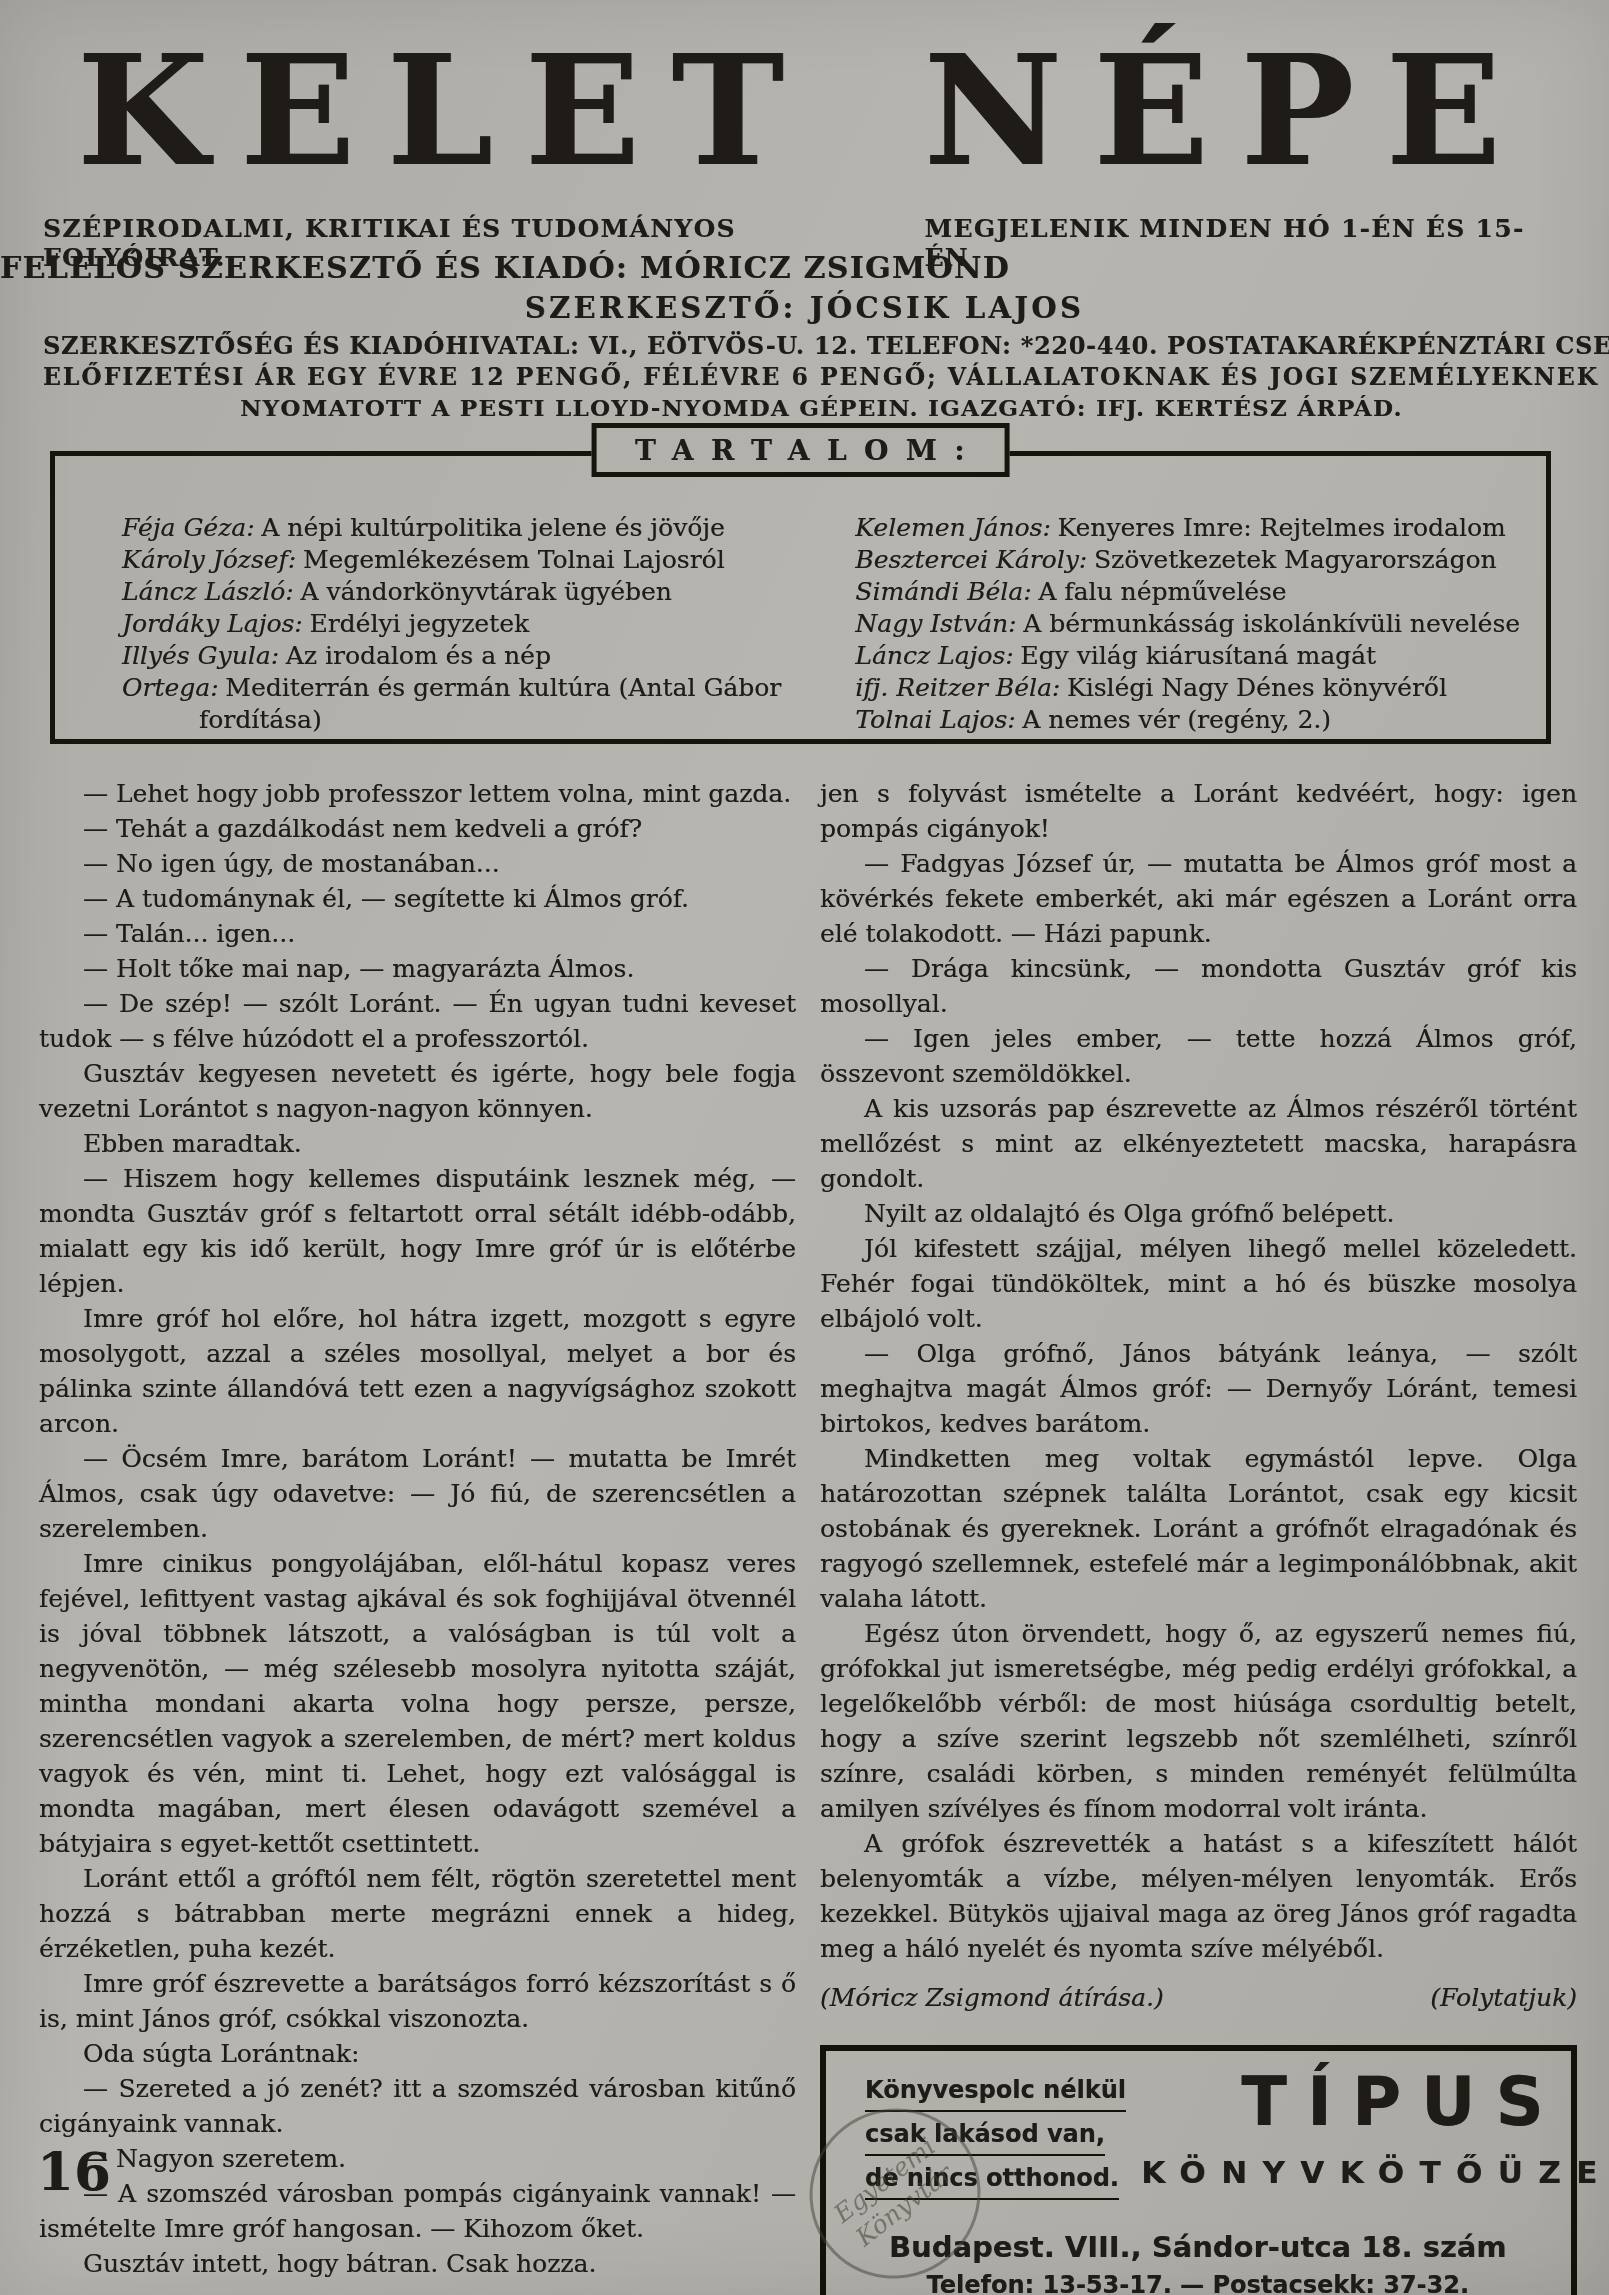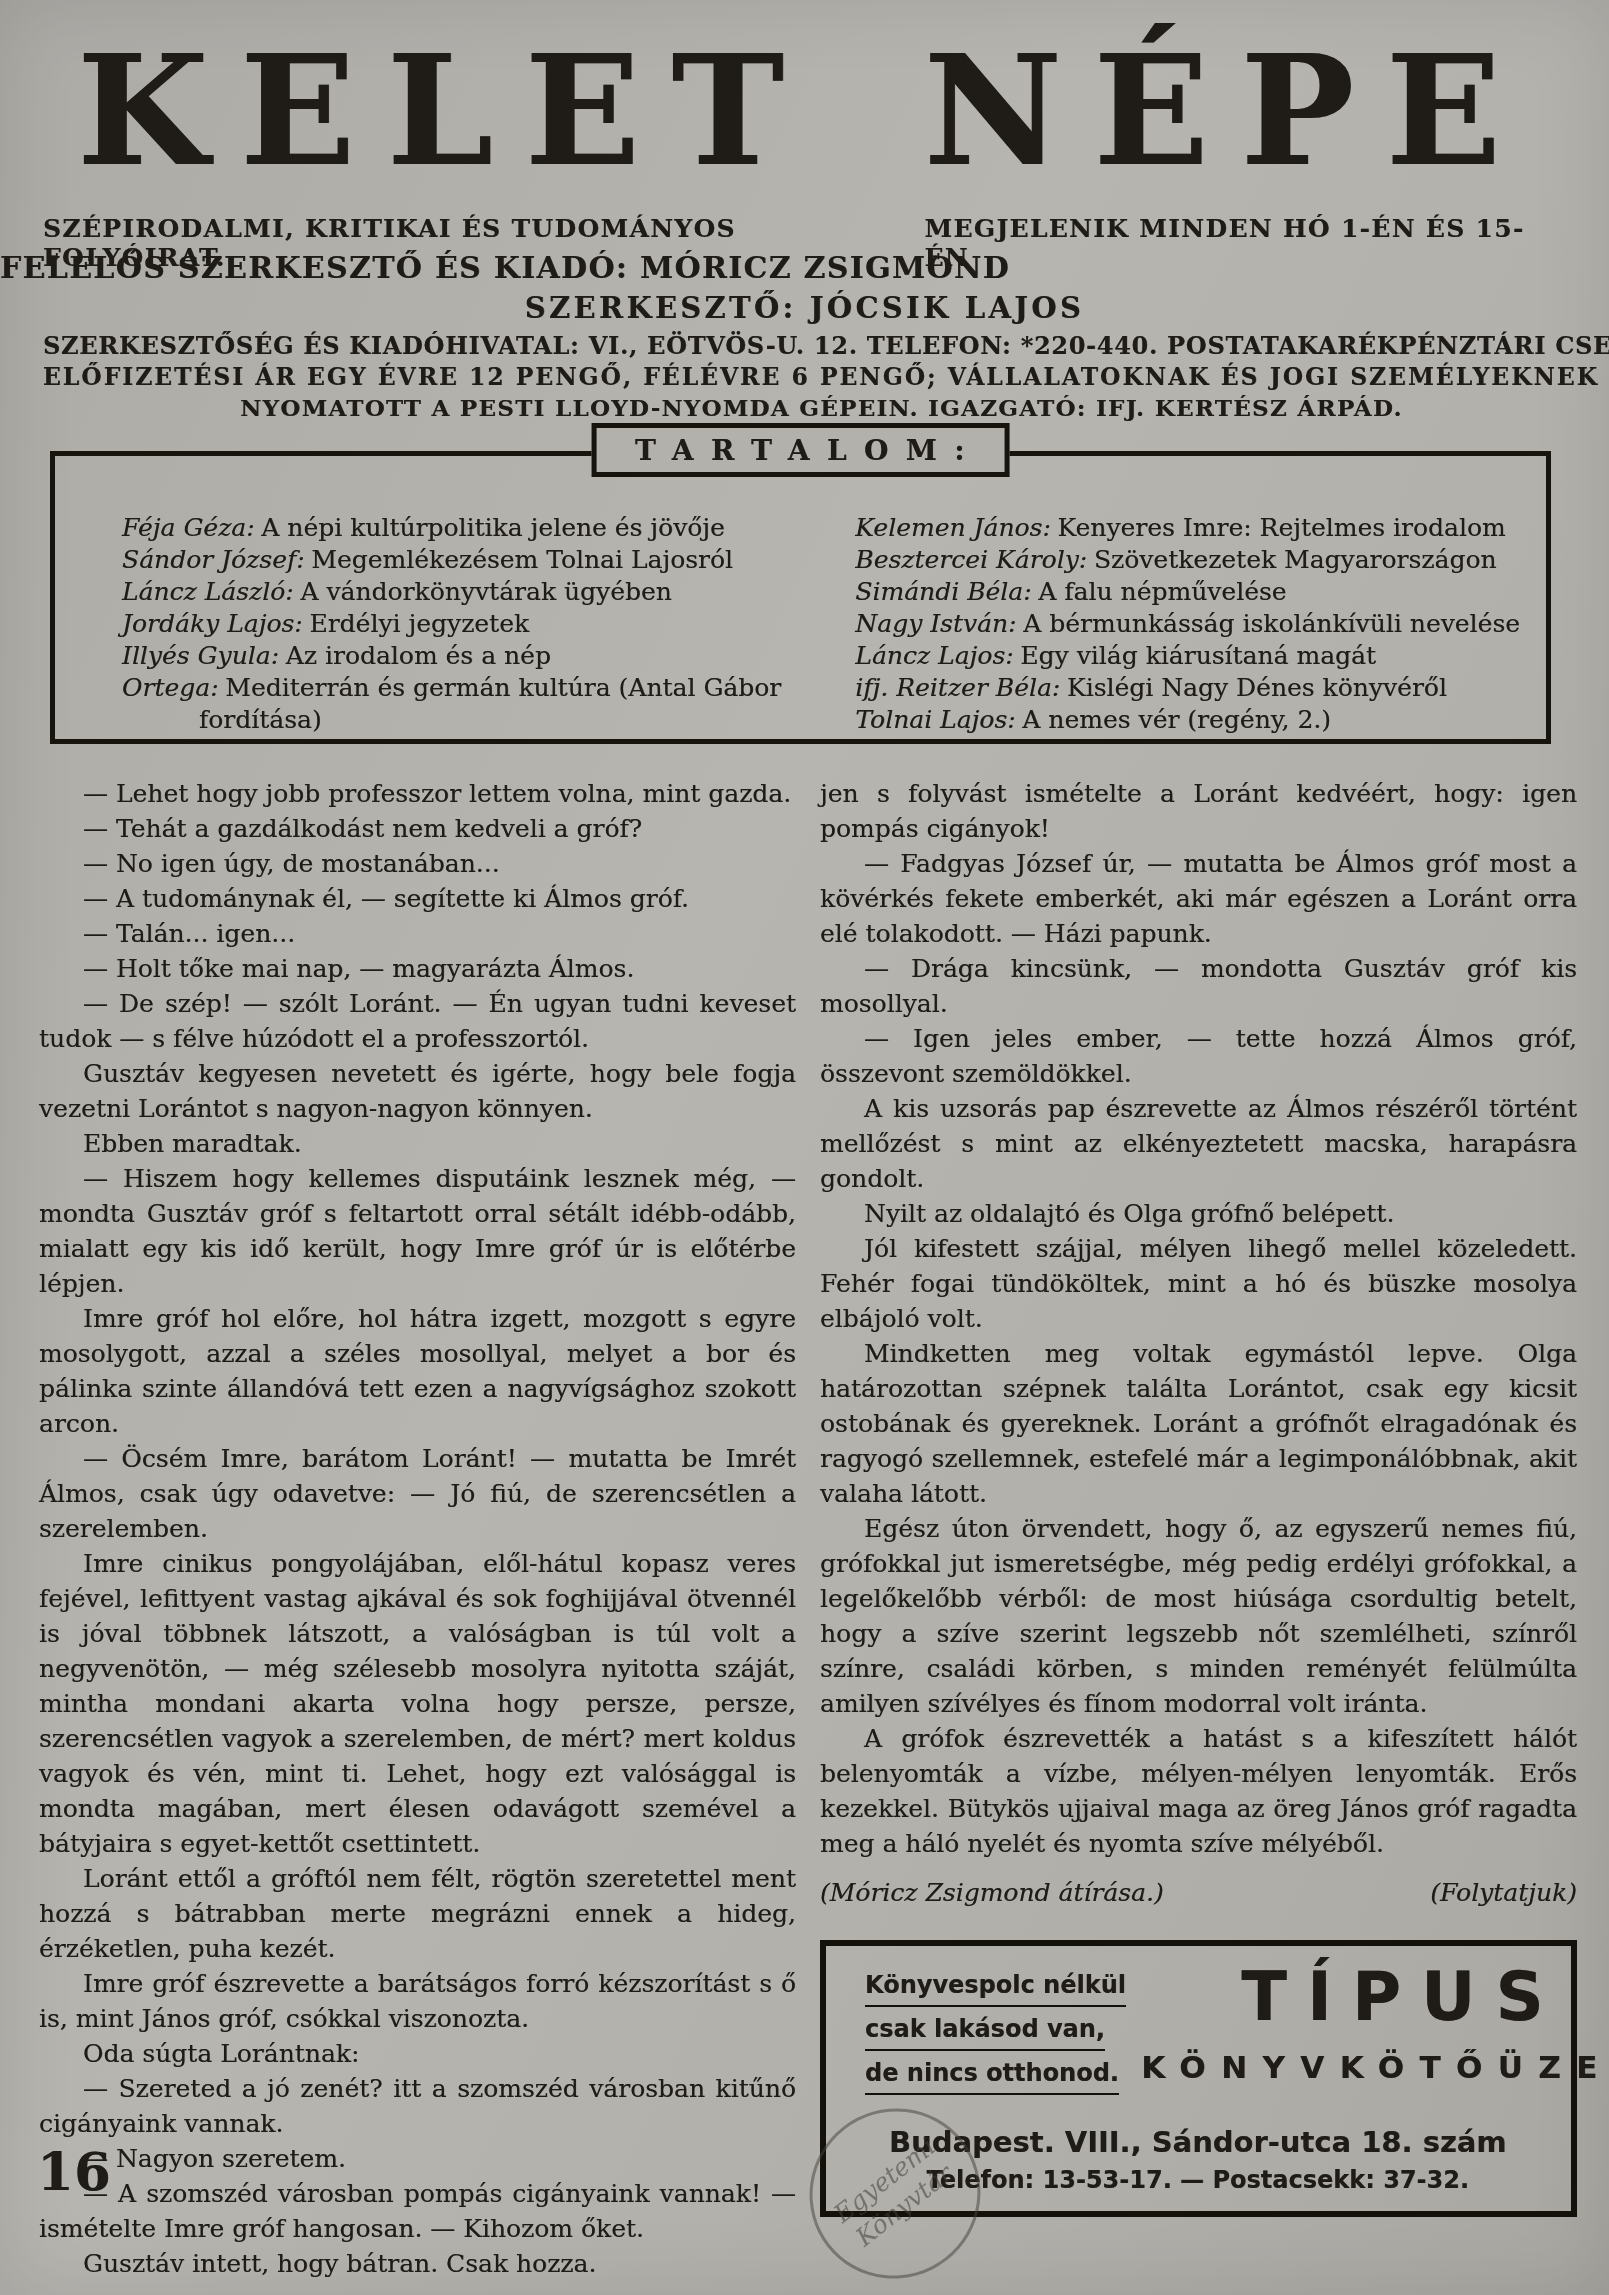--- a/index.html
+++ b/index.html
@@ -116,21 +116,21 @@
   <div class="ed2">SZERKESZTŐ: JÓCSIK LAJOS</div>
   <div class="addr1">SZERKESZTŐSÉG ÉS KIADÓHIVATAL: VI., EÖTVÖS-U. 12. TELEFON: *220-440. POSTATAKARÉKPÉNZTÁRI CSEKKSZÁMLA 33-1-33</div>
   <div class="addr2">ELŐFIZETÉSI ÁR EGY ÉVRE 12 PENGŐ, FÉLÉVRE 6 PENGŐ; VÁLLALATOKNAK ÉS JOGI SZEMÉLYEKNEK 30'— PENGŐ</div>
   <div class="addr3">NYOMATOTT A PESTI LLOYD-NYOMDA GÉPEIN. IGAZGATÓ: IFJ. KERTÉSZ ÁRPÁD.</div>
 
   <div class="toc">
     <div class="toc-label">TARTALOM:</div>
     <div class="toc-cols">
       <div class="toc-col">
           <div class="toc-entry"><i>Féja Géza:</i><span>A népi kultúrpolitika jelene és jövője</span></div>
-          <div class="toc-entry"><i>Sándor József:</i><span>Megemlékezésem Tolnai Lajosról</span></div>
+          <div class="toc-entry"><i>Károly József:</i><span>Megemlékezésem Tolnai Lajosról</span></div>
           <div class="toc-entry"><i>Láncz László:</i><span>A vándorkönyvtárak ügyében</span></div>
           <div class="toc-entry"><i>Jordáky Lajos:</i><span>Erdélyi jegyzetek</span></div>
           <div class="toc-entry"><i>Illyés Gyula:</i><span>Az irodalom és a nép</span></div>
           <div class="toc-entry"><i>Ortega:</i><span>Mediterrán és germán kultúra (Antal Gábor fordítása)</span></div>
         </div>
       <div class="toc-col">
           <div class="toc-entry"><i>Kelemen János:</i><span>Kenyeres Imre: Rejtelmes irodalom</span></div>
           <div class="toc-entry"><i>Besztercei Károly:</i><span>Szövetkezetek Magyarországon</span></div>
           <div class="toc-entry"><i>Simándi Béla:</i><span>A falu népművelése</span></div>
           <div class="toc-entry"><i>Nagy István:</i><span>A bérmunkásság iskolánkívüli nevelése</span></div>
@@ -166,20 +166,21 @@
 
   <div class="col-right">
     <div>
         <p class="para cont">jen s folyvást ismételte a Loránt kedvéért, hogy: igen pompás cigányok!</p>
         <p class="para">— Fadgyas József úr, — mutatta be Álmos gróf most a kövérkés fekete emberkét, aki már egészen a Loránt orra elé tolakodott. — Házi papunk.</p>
         <p class="para">— Drága kincsünk, — mondotta Gusztáv gróf kis mosollyal.</p>
         <p class="para">— Igen jeles ember, — tette hozzá Álmos gróf, összevont szemöldökkel.</p>
         <p class="para">A kis uzsorás pap észrevette az Álmos részéről történt mellőzést s mint az elkényeztetett macska, harapásra gondolt.</p>
         <p class="para">Nyilt az oldalajtó és Olga grófnő belépett.</p>
         <p class="para">Jól kifestett szájjal, mélyen lihegő mellel közeledett. Fehér fogai tündököltek, mint a hó és büszke mosolya elbájoló volt.</p>
+        <p class="para">— Olga grófnő, János bátyánk leánya, — szólt meghajtva magát Álmos gróf: — Dernyőy Lóránt, temesi birtokos, kedves barátom.</p>
         <p class="para">Mindketten meg voltak egymástól lepve. Olga határozottan szépnek találta Lorántot, csak egy kicsit ostobának és gyereknek. Loránt a grófnőt elragadónak és ragyogó szellemnek, estefelé már a legimponálóbbnak, akit valaha látott.</p>
         <p class="para">Egész úton örvendett, hogy ő, az egyszerű nemes fiú, grófokkal jut ismeretségbe, még pedig erdélyi grófokkal, a legelőkelőbb vérből: de most hiúsága csordultig betelt, hogy a szíve szerint legszebb nőt szemlélheti, színről színre, családi körben, s minden reményét felülmúlta amilyen szívélyes és fínom modorral volt iránta.</p>
         <p class="para">A grófok észrevették a hatást s a kifeszített hálót belenyomták a vízbe, mélyen-mélyen lenyomták. Erős kezekkel. Bütykös ujjaival maga az öreg János gróf ragadta meg a háló nyelét és nyomta szíve mélyéből.</p>
       </div>
     <div class="credit">
       <span>(Móricz Zsigmond átírása.)</span>
       <span>(Folytatjuk)</span>
     </div>
 
     <div class="ad">

